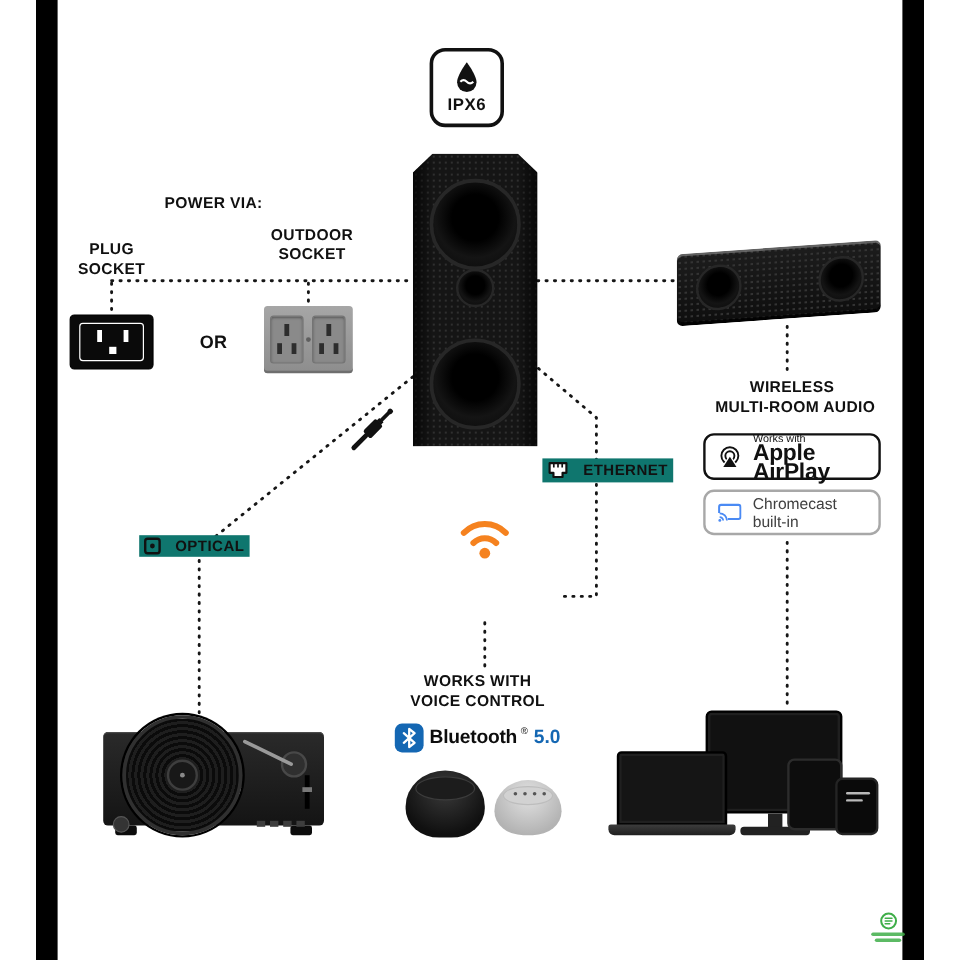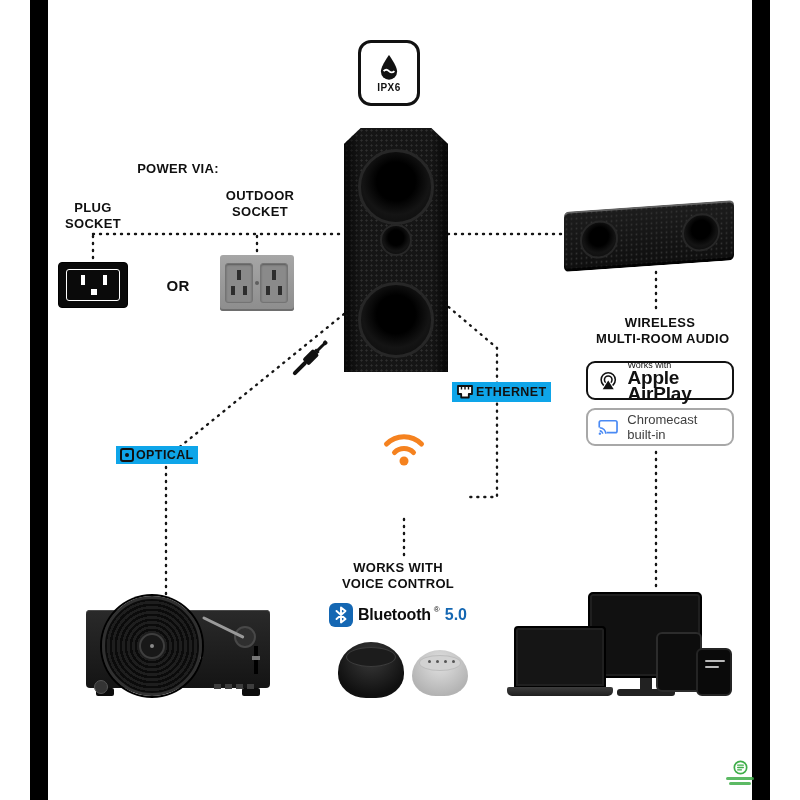--- a/index.html
+++ b/index.html
@@ -10,21 +10,21 @@
   .bar-left{left:30px}
   .bar-right{left:752px}
   .lines{position:absolute;left:0;top:0;pointer-events:none}
 
   .lbl{position:absolute;font-weight:800;font-size:13px;letter-spacing:.3px;line-height:16px;text-align:center;color:#101010;text-transform:uppercase}
   .lbl div{white-space:nowrap}
 
   
   .ipx6{position:absolute;left:358px;top:40px;width:62px;height:66px;border:3.5px solid #111;border-radius:13px;
         display:flex;flex-direction:column;align-items:center;justify-content:center;gap:1px;background:#fff}
-  .ipx6 .txt{font-weight:800;font-size:10px;letter-spacing:.4px}
+  .ipx6 .txt{font-weight:800;font-size:14px;letter-spacing:.4px}
 
   
   .speaker-main{position:absolute;left:344px;top:128px;width:104px;height:244px;
     background:
       linear-gradient(90deg,rgba(0,0,0,.7),rgba(0,0,0,0) 16%,rgba(0,0,0,0) 84%,rgba(0,0,0,.7)),
       radial-gradient(circle,#2f2f2f .9px,transparent 1.2px);
     background-size:100% 100%,5px 5px;background-color:#151515;
     clip-path:polygon(0 16px,16% 0,84% 0,100% 16px,100% 100%,0 100%)}
   .driver{position:absolute;border-radius:50%;border:3px solid #272727;background:radial-gradient(circle at 50% 42%,#000 36%,#141414 62%,#090909 100%)}
   .drv-top{left:14px;top:21px;width:76px;height:76px}
@@ -61,21 +61,21 @@
 
   
   .badge{position:absolute;left:586px;width:148px;background:#fff;border-radius:9px;display:flex;align-items:center;padding:0 10px;gap:9px}
   .airplay{top:361px;height:39px;border:2.5px solid #111}
   .airplay .small{font-size:9px;line-height:10px;color:#111}
   .airplay .big{font-size:19px;line-height:16px;font-weight:700;letter-spacing:-.2px}
   .chromecast{top:408px;height:38px;border:2px solid #a8a8a8}
   .chromecast .cc-text{font-size:13px;color:#404040;font-weight:500}
 
   
-  .iconrow{position:absolute;display:flex;align-items:center;gap:2px;background:#0ea5e9;padding:2px 4px;font-weight:800;font-size:12.5px;letter-spacing:.4px}
+  .iconrow{position:absolute;display:flex;align-items:center;gap:12px;background:#0f766e;padding:2px 4px;font-weight:800;font-size:12.5px;letter-spacing:.4px}
   .eth{left:452px;top:382px}
   .opt{left:116px;top:446px}
   .opt-icon{width:14px;height:14px;border:2px solid #111;border-radius:3px;position:relative}
   .opt-icon::after{content:"";position:absolute;left:3px;top:3px;width:4px;height:4px;border-radius:50%;background:#111}
 
   
   .jack{position:absolute;left:283px;top:333px}
 
   
   .router{position:absolute;left:346px;top:424px;width:120px;height:92px}

